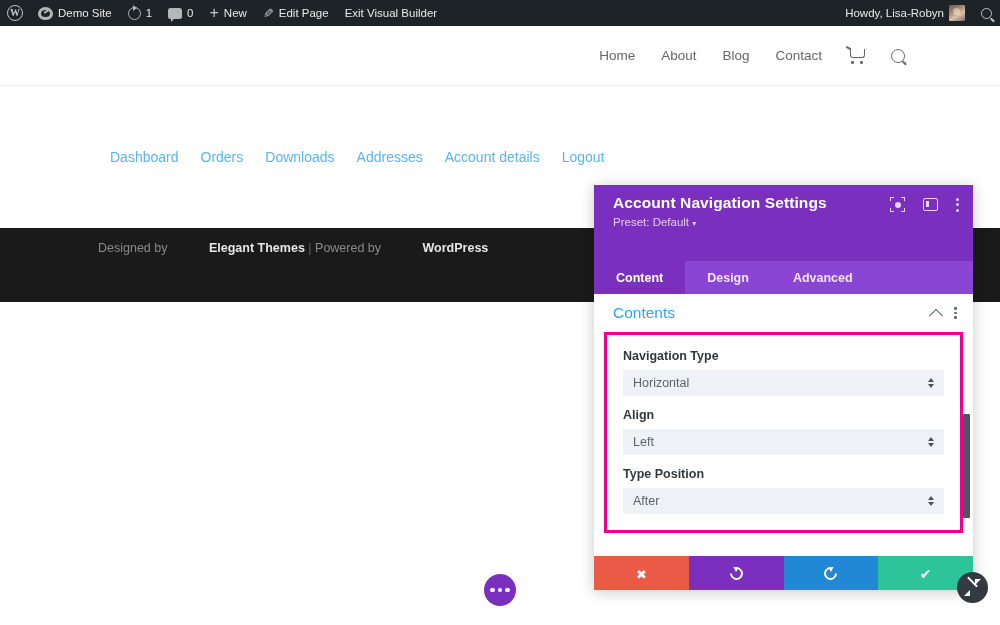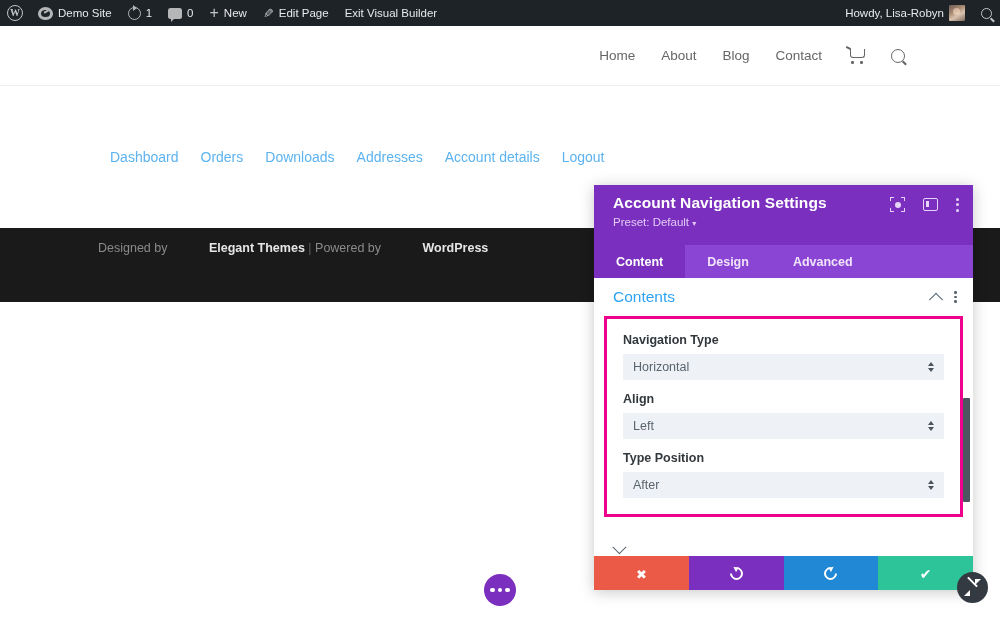--- a/index.html
+++ b/index.html
@@ -161,21 +161,21 @@
   
   .modal {
     position: absolute; left: 594px; top: 185px;
     width: 379px; height: 405px;
     background: #ffffff;
     box-shadow: 0 2px 14px rgba(0,0,0,.22);
     display: flex; flex-direction: column;
     overflow: hidden;
   }
   .modal-head {
-    background: #7b2fbe; height: 60px;
+    background: #7b2fbe; height: 76px;
     padding: 9px 24px 0 19px; position: relative; flex: none;
   }
   .modal-title { color: #fff; font-size: 15.5px; font-weight: 700; letter-spacing: .1px; }
   .modal-preset { color: #e1cbf5; font-size: 11.5px; margin-top: 4px; }
   .modal-preset .caret { font-size: 8px; }
   .head-icons {
     position: absolute; right: 14px; top: 12px;
     display: flex; align-items: center; gap: 18px;
   }
   .ic-focus {

